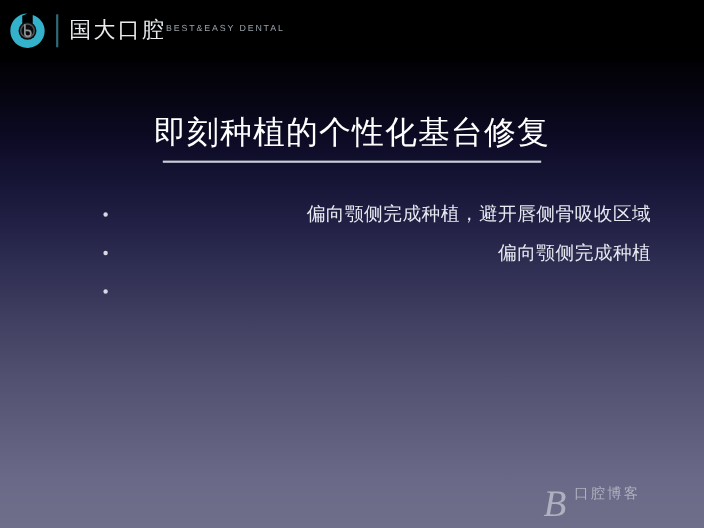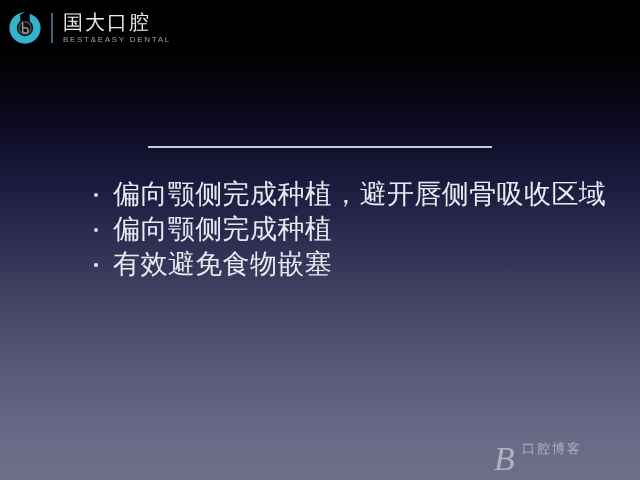--- a/index.html
+++ b/index.html
@@ -61,21 +61,21 @@
   #logo-divider {
     width: 2px;
     height: 30px;
     background: #2f6b78;
     margin-right: 10px;
     flex: 0 0 2px;
   }
 
   #logo-text-block {
     display: flex;
-    flex-direction: column;
+    flex-direction: row;
     justify-content: center;
     line-height: 1;
   }
 
   #logo-cn {
     font-size: 20px;
     letter-spacing: 2px;
     color: #e9ecee;
     font-weight: 400;
     white-space: nowrap;
@@ -126,25 +126,26 @@
     width: 500px;
     list-style: none;
     margin: 0;
     padding: 0;
   }
 
   .bullet-item {
     position: relative;
     padding-left: 21px;
     margin-bottom: 8px;
-    font-size: 27px;
+    font-size: 17px;
     line-height: 27px;
     color: #e8eaf2;
     white-space: nowrap;
     letter-spacing: 0.4px;
+    text-align: right;
   }
 
   .bullet-dot {
     position: absolute;
     left: 2px;
     top: 12px;
     width: 4px;
     height: 4px;
     border-radius: 50%;
     background: #d7dae6;
@@ -212,38 +213,37 @@
 
     <div id="logo-divider"></div>
 
     <div id="logo-text-block">
       <div id="logo-cn">国大口腔</div>
       <div id="logo-en">BEST&amp;EASY DENTAL</div>
     </div>
 
   </div>
 
+  <div id="title-wrap">
+    <span id="slide-title">即刻种植的个性化基台修复</span>
+  </div>
   <div id="title-rule"></div>
 
   <ul id="bullet-list">
     <li class="bullet-item">
       <span class="bullet-dot"></span>
       <span>偏向颚侧完成种植，避开唇侧骨吸收区域</span>
     </li>
     <li class="bullet-item">
       <span class="bullet-dot"></span>
       <span>偏向颚侧完成种植</span>
     </li>
     <li class="bullet-item">
       <span class="bullet-dot"></span>
     </li>
-    <li class="bullet-item">
-      <span class="bullet-dot"></span>
-      <span>有效避免食物嵌塞</span>
-    </li>
   </ul>
 
   <div id="watermark">
     <span id="wm-b">B</span>
     <span id="wm-cn">口腔博客</span>
   </div>
 
 </div>
 
 </body></html>

